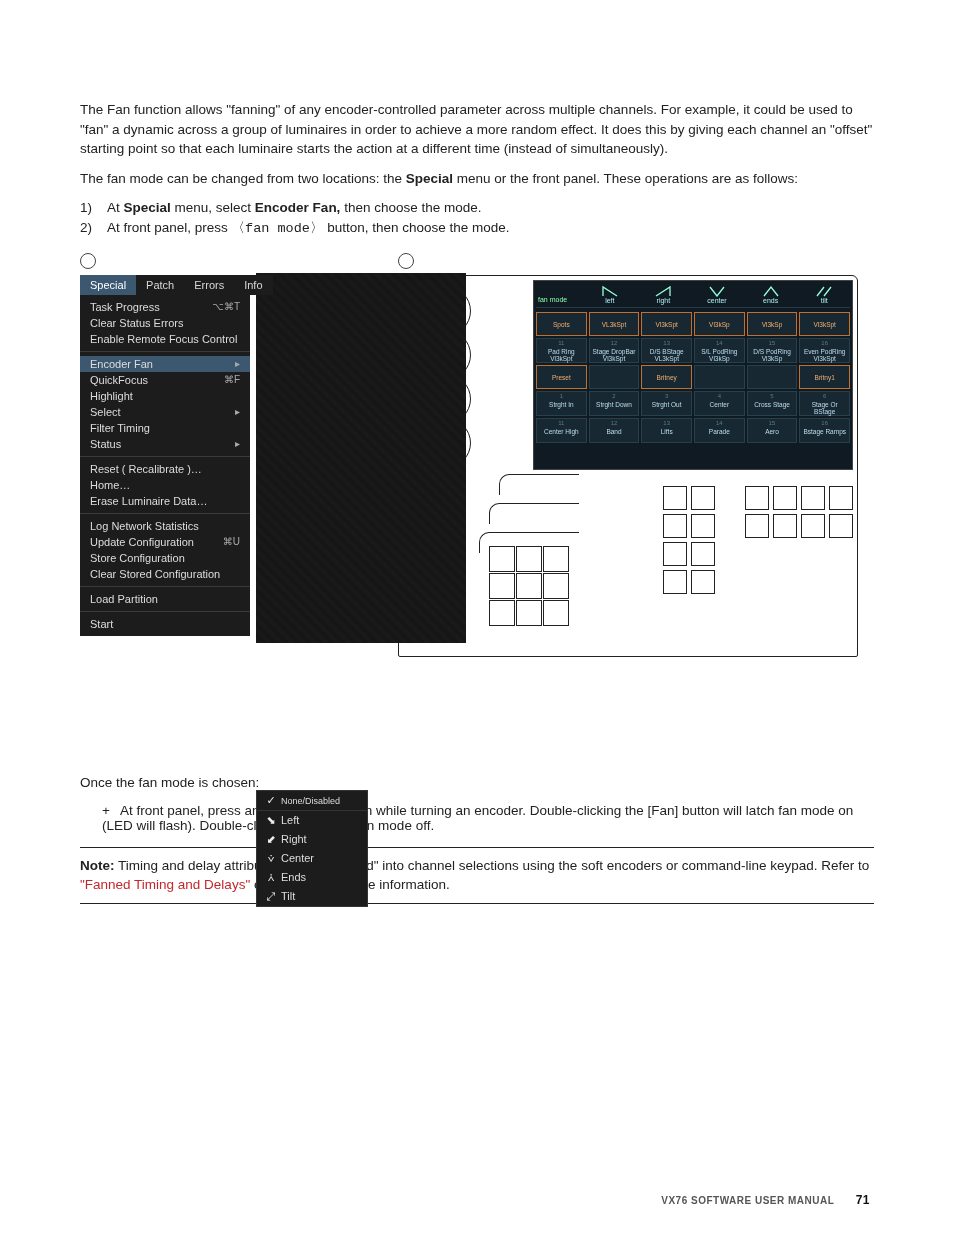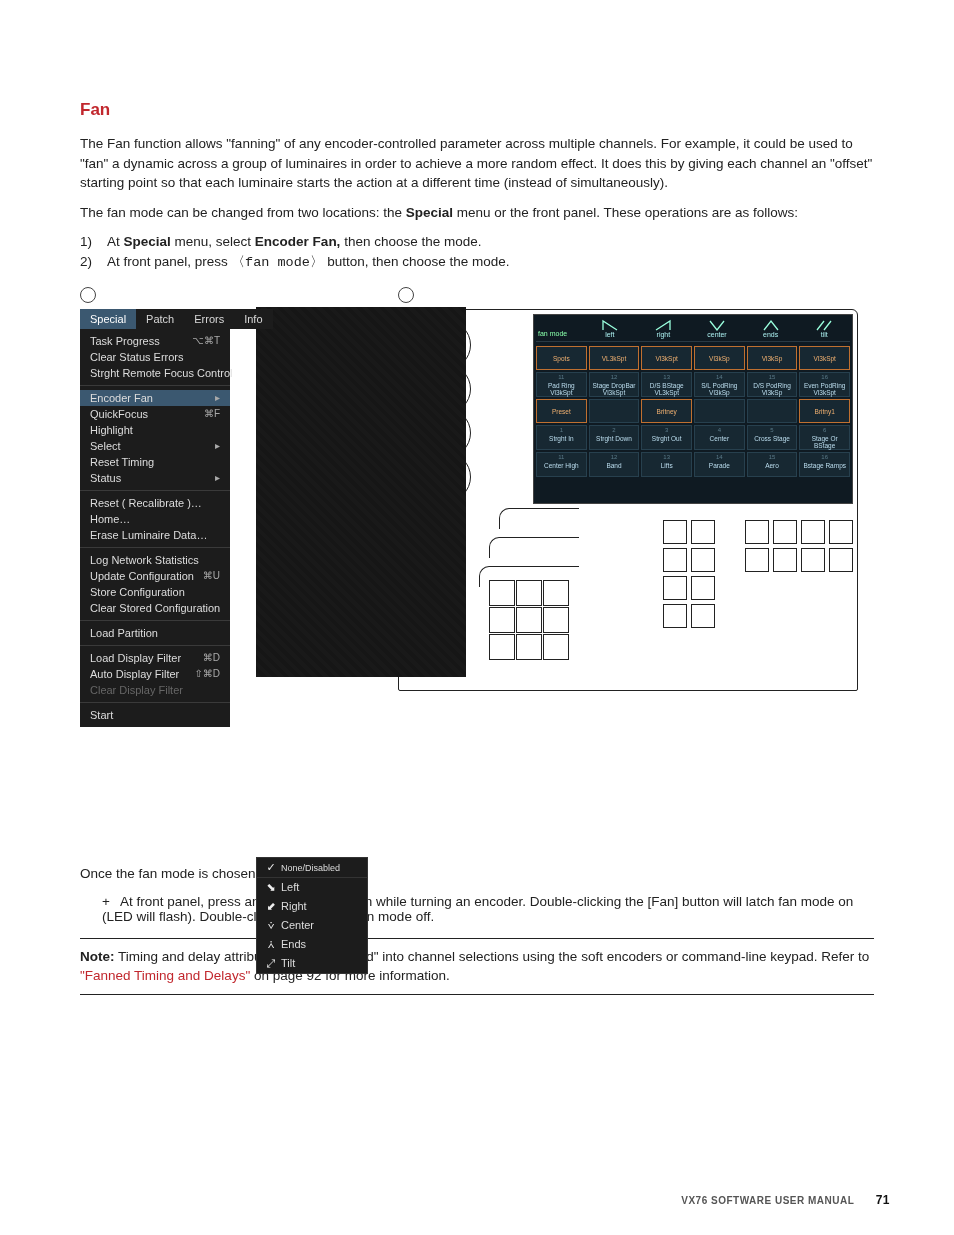--- a/index.html
+++ b/index.html
@@ -66,35 +66,35 @@
     color: #d8d8d8;
     background: #1c1c1c;
     font-size: 11px;
   }
   .menubar .tab.active {
     background: #3b5870;
     color: #fff;
   }
   .menu-body {
     background: #1c1c1c;
-    width: 150px;
+    width: 170px;
   }
   .menu-group { border-bottom: 1px solid #3a3a3a; padding: 4px 0; }
   .menu-item {
     display: flex;
     justify-content: space-between;
     padding: 2px 10px;
     white-space: nowrap;
   }
   .menu-item.hl { background: #3b5870; text-align: center; }
   .menu-item .sc { color: #aaa; font-size: 10px; }
   .menu-item.dim { color: #666; }
   .submenu {
     position: absolute;
-    left: 176px; top: 130px;
+    left: 176px; top: 154px;
     width: 110px;
     background: #1c1c1c;
     border: 1px solid #333;
     font-size: 11px;
     z-index: 3;
   }
   .submenu .menu-item { padding: 3px 8px; }
   .submenu .chk { display: inline-block; width: 12px; text-align: center; margin-right: 4px; color: #eee;}
   .dark-fill {
     position: absolute;
@@ -204,36 +204,35 @@
     border-top: 1.5px solid #222;
     border-bottom: 1.5px solid #222;
     padding: 8px 0;
     margin: 8px 0;
     line-height: 1.45;
   }
   .note-box .link { color: #c1272d; }
   .footer {
     position: absolute;
     bottom: 28px;
-    right: 64px;
+    right: 84px;
     font-size: 10px;
     letter-spacing: 0.5px;
     color: #555;
   }
   .footer .pn { color: #111; font-size: 12px; margin-left: 18px; font-weight: bold;}
   .angle { font-family: Liberation Mono, monospace; }
 </style>
 </head>
 <body>
 
 <div class="page">
   <div class="bg-dots"></div>
   <div class="content">
 
-    <h2 class="fan">Fan</h2>
 
     <p>The Fan function allows "fanning" of any encoder-controlled parameter across multiple channels. For example, it could be used to "fan" a dynamic across a group of luminaires in order to achieve a more random effect. It does this by giving each channel an "offset" starting point so that each luminaire starts the action at a different time (instead of simultaneously).</p>
     <p>
       <span>The fan mode can be changed from two locations: the </span><span class="bold">Special</span><span> menu or the front panel. These operations are as follows:</span>
     </p>
 
     <ol class="steps">
       <li>
         <span class="num">1)</span>
         <span>At </span><span class="bold">Special</span><span> menu, select </span><span class="bold">Encoder Fan,</span><span> then choose the mode.</span>
@@ -258,41 +257,41 @@
         <div class="menu-body">
           <div class="menu-group">
             <div class="menu-item">
                 <span>Task Progress</span>
                 <span class="sc">⌥⌘T</span>
               </div>
             <div class="menu-item">
                 <span>Clear Status Errors</span>
               </div>
             <div class="menu-item">
-                <span>Strght Remote Focus Control</span>
+                <span>Enable Remote Focus Control</span>
               </div>
           </div>
           <div class="menu-group">
             <div class="menu-item hl">
                 <span>Encoder Fan</span>
                 <span class="sc">▸</span>
               </div>
             <div class="menu-item">
                 <span>QuickFocus</span>
                 <span class="sc">⌘F</span>
               </div>
             <div class="menu-item">
                 <span>Highlight</span>
               </div>
             <div class="menu-item">
                 <span>Select</span>
                 <span class="sc">▸</span>
               </div>
             <div class="menu-item">
-                <span>Reset Timing</span>
+                <span>Filter Timing</span>
               </div>
             <div class="menu-item">
                 <span>Status</span>
                 <span class="sc">▸</span>
               </div>
           </div>
           <div class="menu-group">
             <div class="menu-item">
                 <span>Reset ( Recalibrate )…</span>
               </div>
@@ -314,33 +313,20 @@
             <div class="menu-item">
                 <span>Store Configuration</span>
               </div>
             <div class="menu-item">
                 <span>Clear Stored Configuration</span>
               </div>
           </div>
           <div class="menu-group">
             <div class="menu-item">
                 <span>Load Partition</span>
-              </div>
-          </div>
-          <div class="menu-group">
-            <div class="menu-item">
-                <span>Load Display Filter</span>
-                <span class="sc">⌘D</span>
-              </div>
-            <div class="menu-item">
-                <span>Auto Display Filter</span>
-                <span class="sc">⇧⌘D</span>
-              </div>
-            <div class="menu-item dim">
-                <span>Clear Display Filter</span>
               </div>
           </div>
           <div class="menu-group" style="border-bottom:none">
             <div class="menu-item">
                 <span>Start</span>
               </div>
           </div>
         </div>
 
         <div class="submenu">

